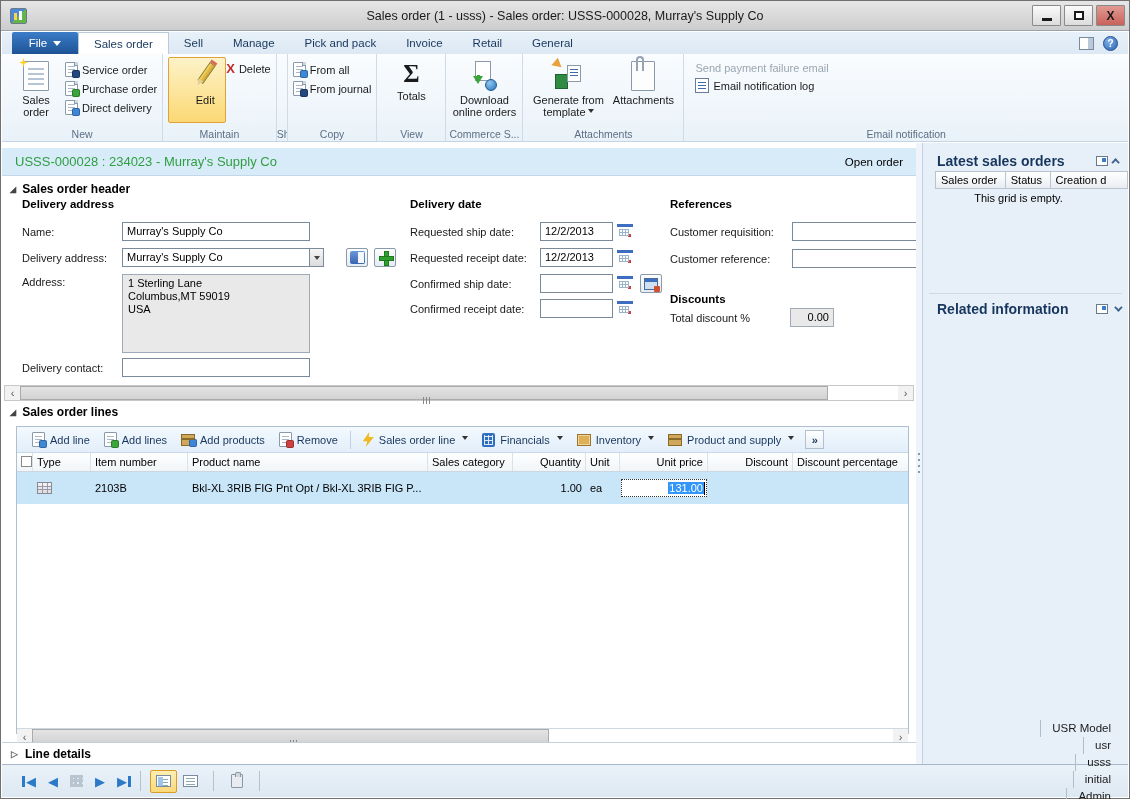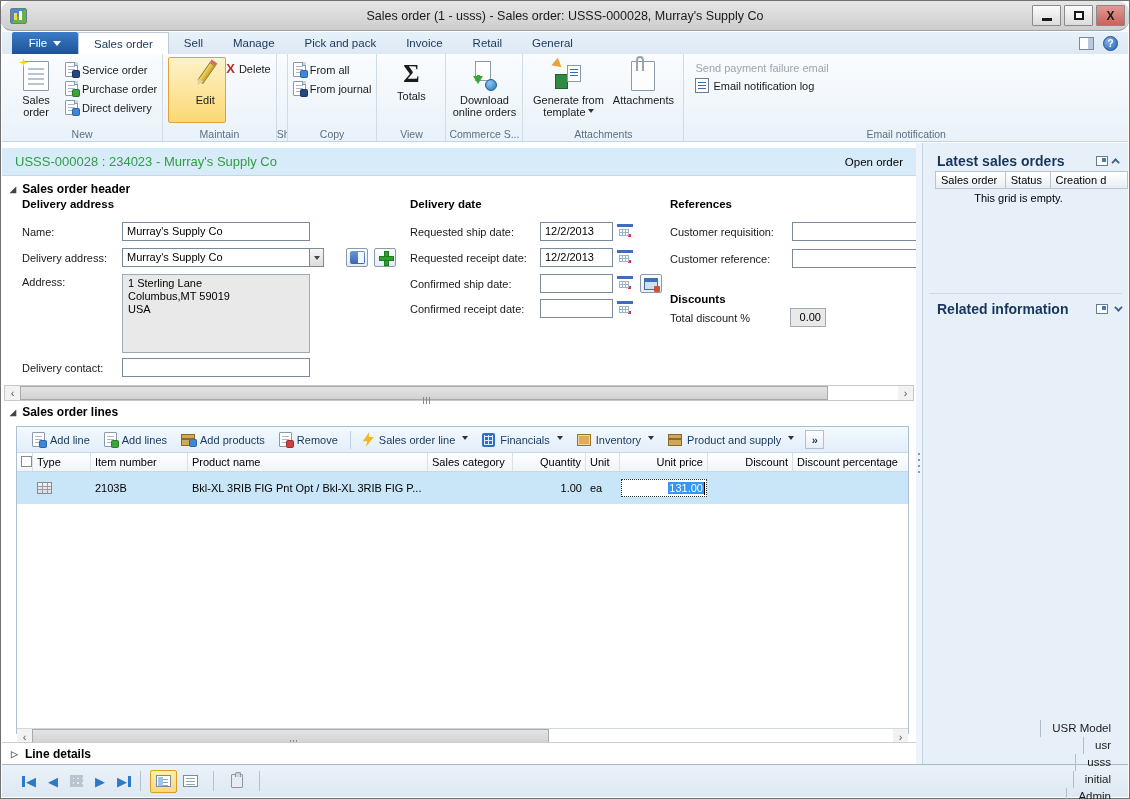--- a/index.html
+++ b/index.html
@@ -4,21 +4,21 @@
 <style>
   * { margin:0; padding:0; box-sizing:border-box; }
   body { width:1130px; height:799px; overflow:hidden; background:#b8b8b8;
          font-family:"Liberation Sans", sans-serif; font-size:11px; color:#000; }
   #window { position:relative; width:1130px; height:799px; background:#fff;
             border:1px solid #707070; }
 
   
   .titlebar { position:absolute; top:0; left:0; right:0; height:30px;
               background:linear-gradient(#e6e6e6,#cdcdcd); border-bottom:1px solid #9aa4ae;
-              display:flex; align-items:center;border-radius:11px; }
+              display:flex; align-items:center; }
   .app-icon { width:17px; height:16px; margin-left:9px; position:relative; z-index:2;
               background:linear-gradient(135deg,#4a8ad4 0 50%,#63b54a 50% 100%);
               border:1px solid #6a7a8a; border-radius:2px; }
   .app-icon i { position:absolute; left:3px; bottom:3px; width:3px; height:7px; background:#ffd34d; }
   .app-icon b { position:absolute; left:8px; bottom:3px; width:3px; height:9px; background:#fff; }
   .title-text { position:absolute; left:0; right:0; text-align:center; font-size:12.5px; color:#1a1a1a; }
   .win-buttons { margin-left:auto; margin-right:4px; display:flex; gap:3px; z-index:2; }
   .win-btn { width:29px; height:21px; border:1px solid #8a8a8a; border-radius:1px;
              background:linear-gradient(#fbfbfb,#dcdcdc); display:flex; align-items:center; justify-content:center; }
   .win-btn.close { background:linear-gradient(#e09a93,#c9625a); }
@@ -502,21 +502,21 @@
           <span class="flabel" style="width:122px">Customer requisition:</span>
           <span class="input" style="width:126px"></span>
         </div>
         <div class="frow" style="top:51px; left:0">
           <span class="flabel" style="width:122px">Customer reference:</span>
           <span class="input" style="width:126px"></span>
         </div>
         <div class="ftitle" style="position:absolute; top:95px">Discounts</div>
         <div class="frow" style="top:110px; left:0">
           <span class="flabel" style="width:120px">Total discount %</span>
-          <span class="input ro num" style="width:36px; text-align:right">0.00</span>
+          <span class="input ro num" style="width:44px; text-align:right">0.00</span>
         </div>
       </div>
 
       <div class="hscroll" style="top:242px; left:2px; width:910px">
         <div class="sarrow">‹</div>
         <div class="strack">
           <div class="sthumb" style="left:0; width:92%">
               <span class="grip"></span>
             </div>
         </div>

